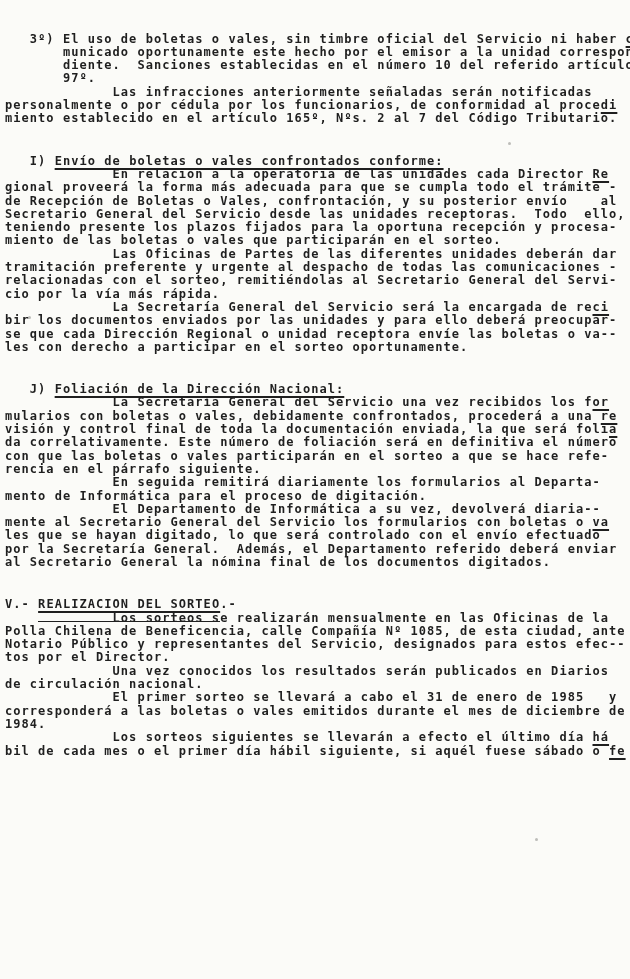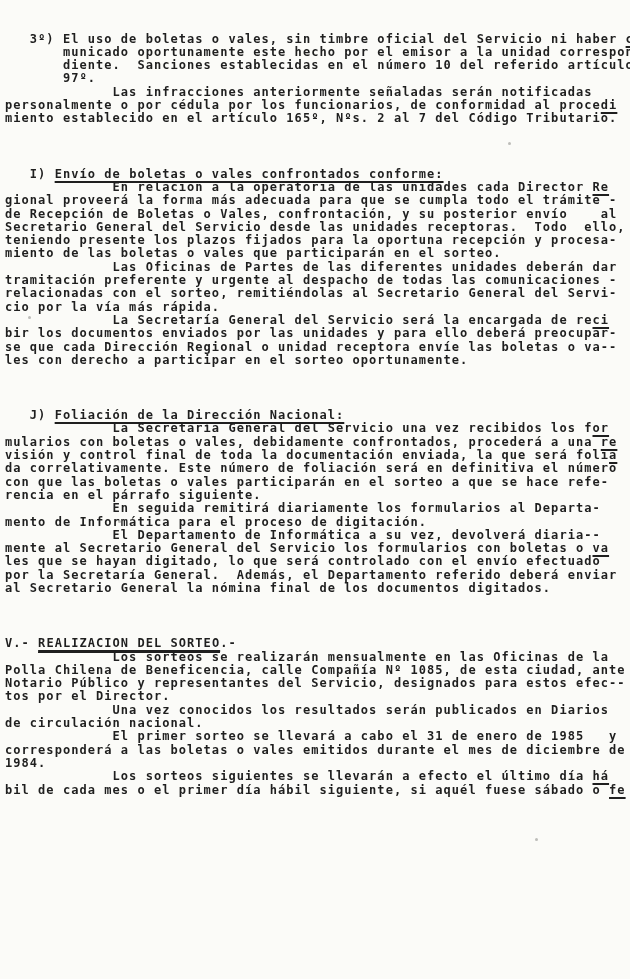--- a/index.html
+++ b/index.html
@@ -15,33 +15,33 @@
     font-family: "DejaVu Sans Mono", "Liberation Mono", monospace;
     font-size: 12px;
     font-weight: 700;
     letter-spacing: 1.05px;
     line-height: 13.3px;
     color: #1f1f1f;
     white-space: pre;
   }
   .block { }
   .block:first-child { margin-top: 0; }
-  .section-heading { margin-top: 42px; }
+  .section-heading { margin-top: 29px; }
   .line { height: 13.3px; white-space: pre; }
   .u {
     text-decoration: underline;
     text-decoration-thickness: 1.5px;
     text-underline-offset: 2.5px;
   }
   .uu {
     text-decoration: underline;
     text-decoration-thickness: 1.5px;
     text-underline-offset: 2.5px;
     border-bottom: 1.5px solid currentColor;
-    padding-bottom: 2px;
+    padding-bottom: 10px;
   }
   .speck {
     position: absolute;
     width: 3px; height: 3px;
     border-radius: 50%;
     background: #8a8a86;
     opacity: 0.55;
   }
 </style>
 </head>

